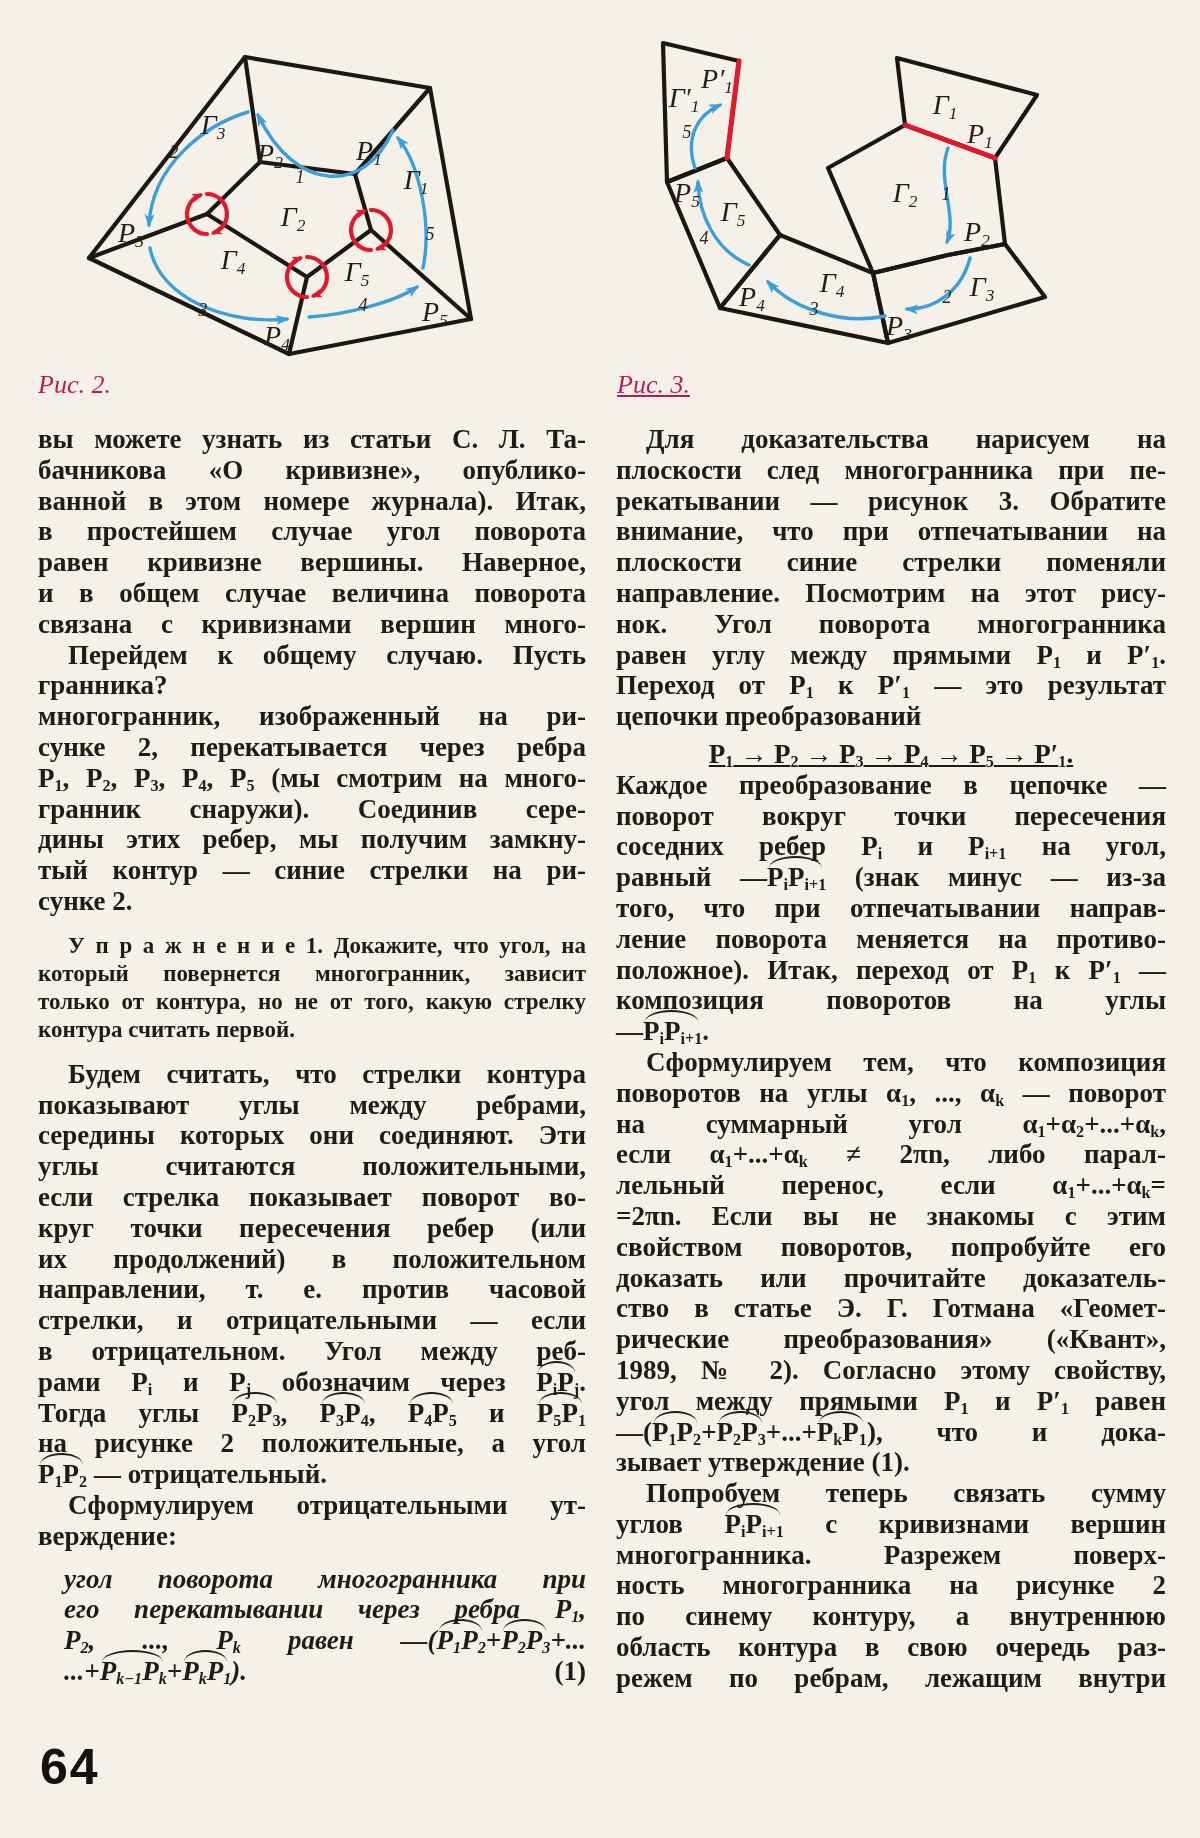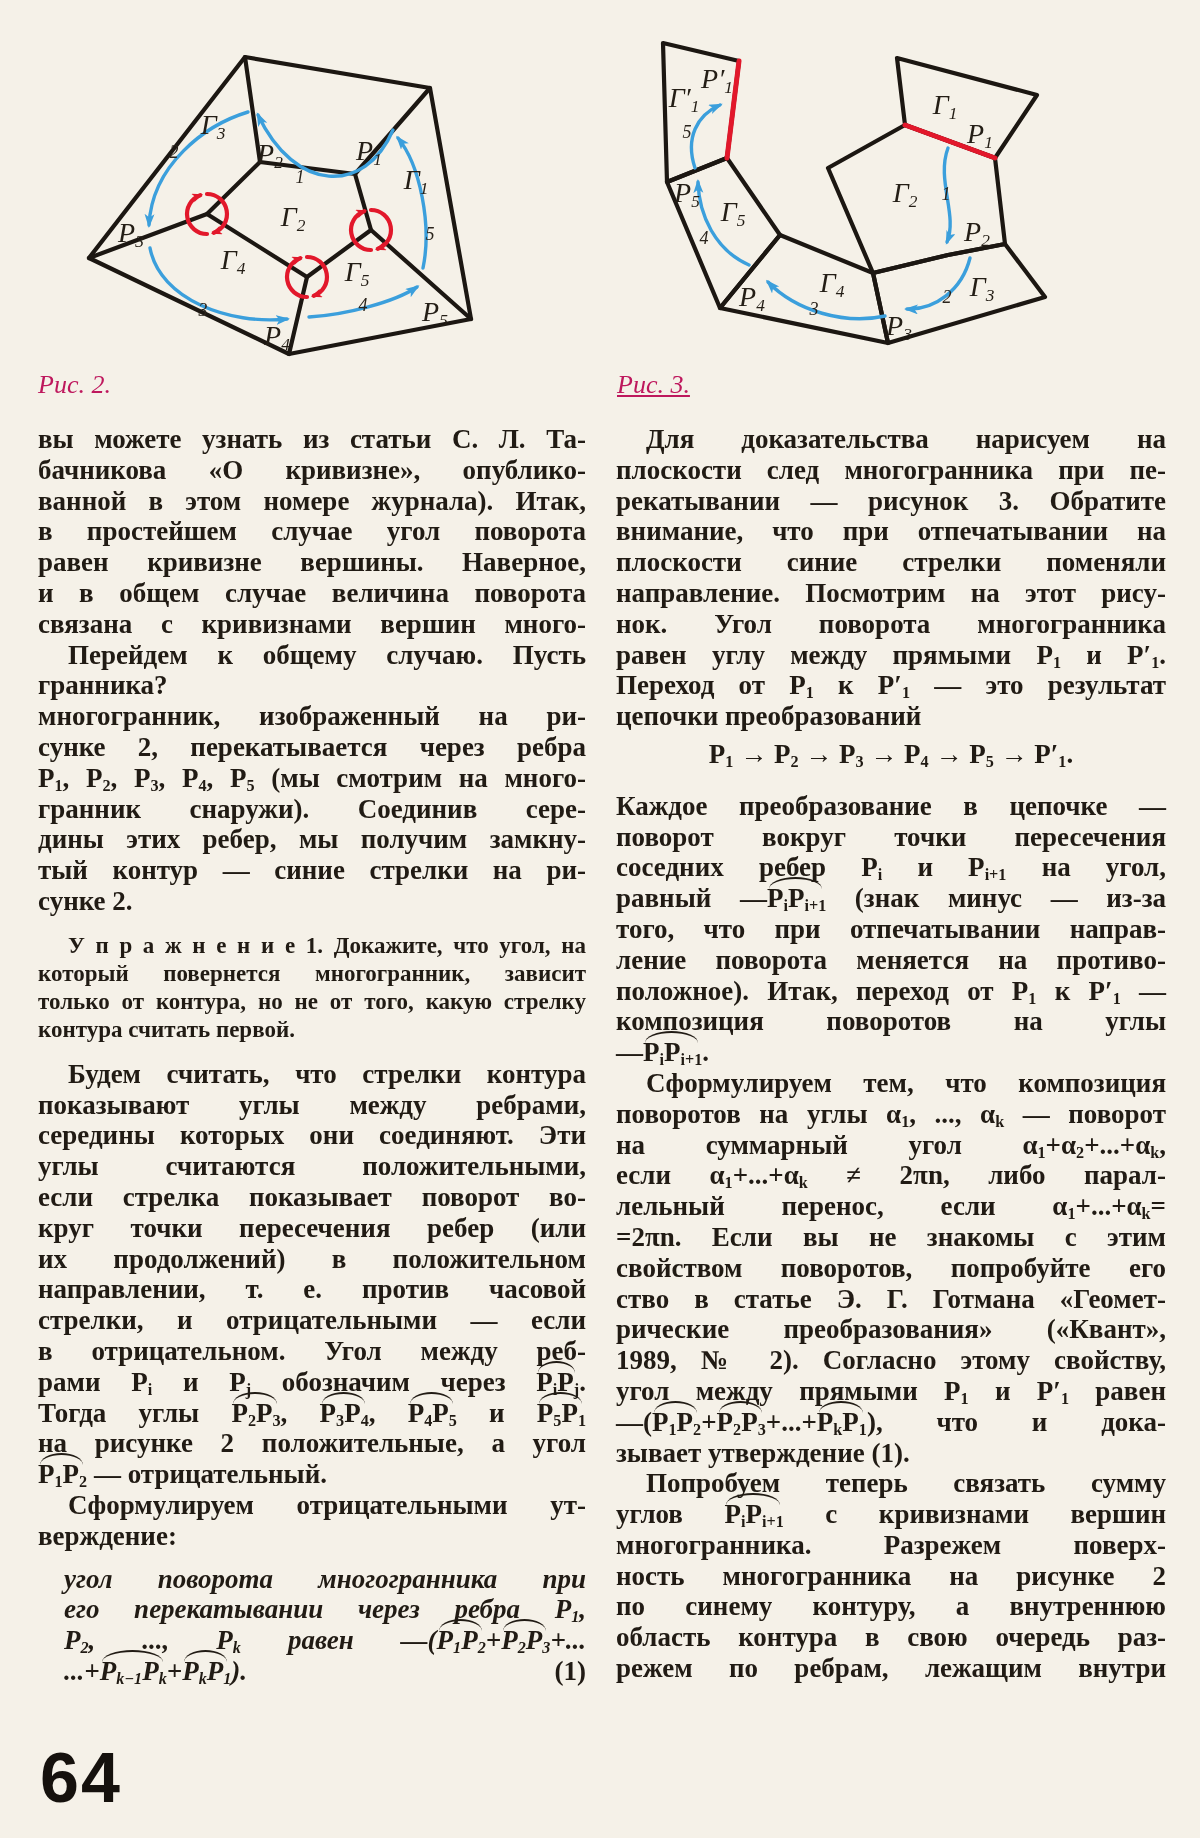--- a/index.html
+++ b/index.html
@@ -34,36 +34,36 @@
     font-size:27px;line-height:30.8px;font-weight:700;
     text-align:justify;text-align-last:justify;
     white-space:nowrap;
   }
   .ln sub{font-size:0.6em;vertical-align:-0.25em;line-height:0;font-weight:inherit;}
   .ln.e{text-align-last:left;}
   .ln.ind{text-indent:30px;}
   .ln.sm{font-size:23px;line-height:28px;}
   .ln.gt{margin-top:15px;}
   .ln.it{font-style:italic;}
-  .ln.ctr{text-align:left;text-align-last:center;margin:7px 0 21px 0;}
+  .ln.ctr{text-align:left;text-align-last:center;margin:7px 0 0 0;text-decoration:underline;}
   .itb{margin-top:12px;padding-left:26px;}
   .eqflex{display:flex;justify-content:space-between;align-items:baseline;}
   .eqflex .eqnum{font-style:normal;font-weight:700;}
   
   .hat{position:relative;display:inline-block;}
   .hat::before{
     content:"";position:absolute;left:2px;right:4px;top:-6px;height:10px;
     border-top:2.4px solid currentColor;
     border-radius:50% / 100% 100% 0 0;
   }
   
   #pagenum{
     position:absolute;left:40px;top:1738px;
     font-family:"Liberation Sans","DejaVu Sans",sans-serif;
-    font-weight:700;font-size:70px;letter-spacing:2px;color:#15110d;
+    font-weight:700;font-size:50px;letter-spacing:2px;color:#15110d;
   }
   
   .blk{fill:none;stroke:var(--line);stroke-width:4.2px;stroke-linejoin:round;stroke-linecap:round;}
   .red{fill:none;stroke:var(--red);stroke-width:5px;stroke-linecap:round;}
   .redc{fill:none;stroke:var(--red);stroke-width:4.2px;stroke-linecap:round;}
   .blu{fill:none;stroke:var(--blue);stroke-width:3.4px;stroke-linecap:round;}
 </style>
 </head>
 <body>
 
@@ -246,20 +246,21 @@
       <div class="ln ">положное). Итак, переход от P<sub>1</sub> к P′<sub>1</sub> —</div>
       <div class="ln ">композиция поворотов на углы</div>
       <div class="ln e">—<span class="hat">P<sub>i</sub>P<sub>i+1</sub></span>.</div>
       <div class="ln ind">Сформулируем тем, что композиция</div>
       <div class="ln ">поворотов на углы α<sub>1</sub>, ..., α<sub>k</sub> — поворот</div>
       <div class="ln ">на суммарный угол α<sub>1</sub>+α<sub>2</sub>+...+α<sub>k</sub>,</div>
       <div class="ln ">если α<sub>1</sub>+...+α<sub>k</sub> ≠ 2πn, либо парал-</div>
       <div class="ln ">лельный перенос, если α<sub>1</sub>+...+α<sub>k</sub>=</div>
       <div class="ln ">=2πn. Если вы не знакомы с этим</div>
       <div class="ln ">свойством поворотов, попробуйте его</div>
+      <div class="ln ">доказать или прочитайте доказатель-</div>
       <div class="ln ">ство в статье Э. Г. Готмана «Геомет-</div>
       <div class="ln ">рические преобразования» («Квант»,</div>
       <div class="ln ">1989, № 2). Согласно этому свойству,</div>
       <div class="ln ">угол между прямыми P<sub>1</sub> и P′<sub>1</sub> равен</div>
       <div class="ln ">—(<span class="hat">P<sub>1</sub>P<sub>2</sub></span>+<span class="hat">P<sub>2</sub>P<sub>3</sub></span>+...+<span class="hat">P<sub>k</sub>P<sub>1</sub></span>), что и дока-</div>
       <div class="ln e">зывает утверждение (1).</div>
       <div class="ln ind">Попробуем теперь связать сумму</div>
       <div class="ln ">углов <span class="hat">P<sub>i</sub>P<sub>i+1</sub></span> с кривизнами вершин</div>
       <div class="ln ">многогранника. Разрежем поверх-</div>
       <div class="ln ">ность многогранника на рисунке 2</div>

